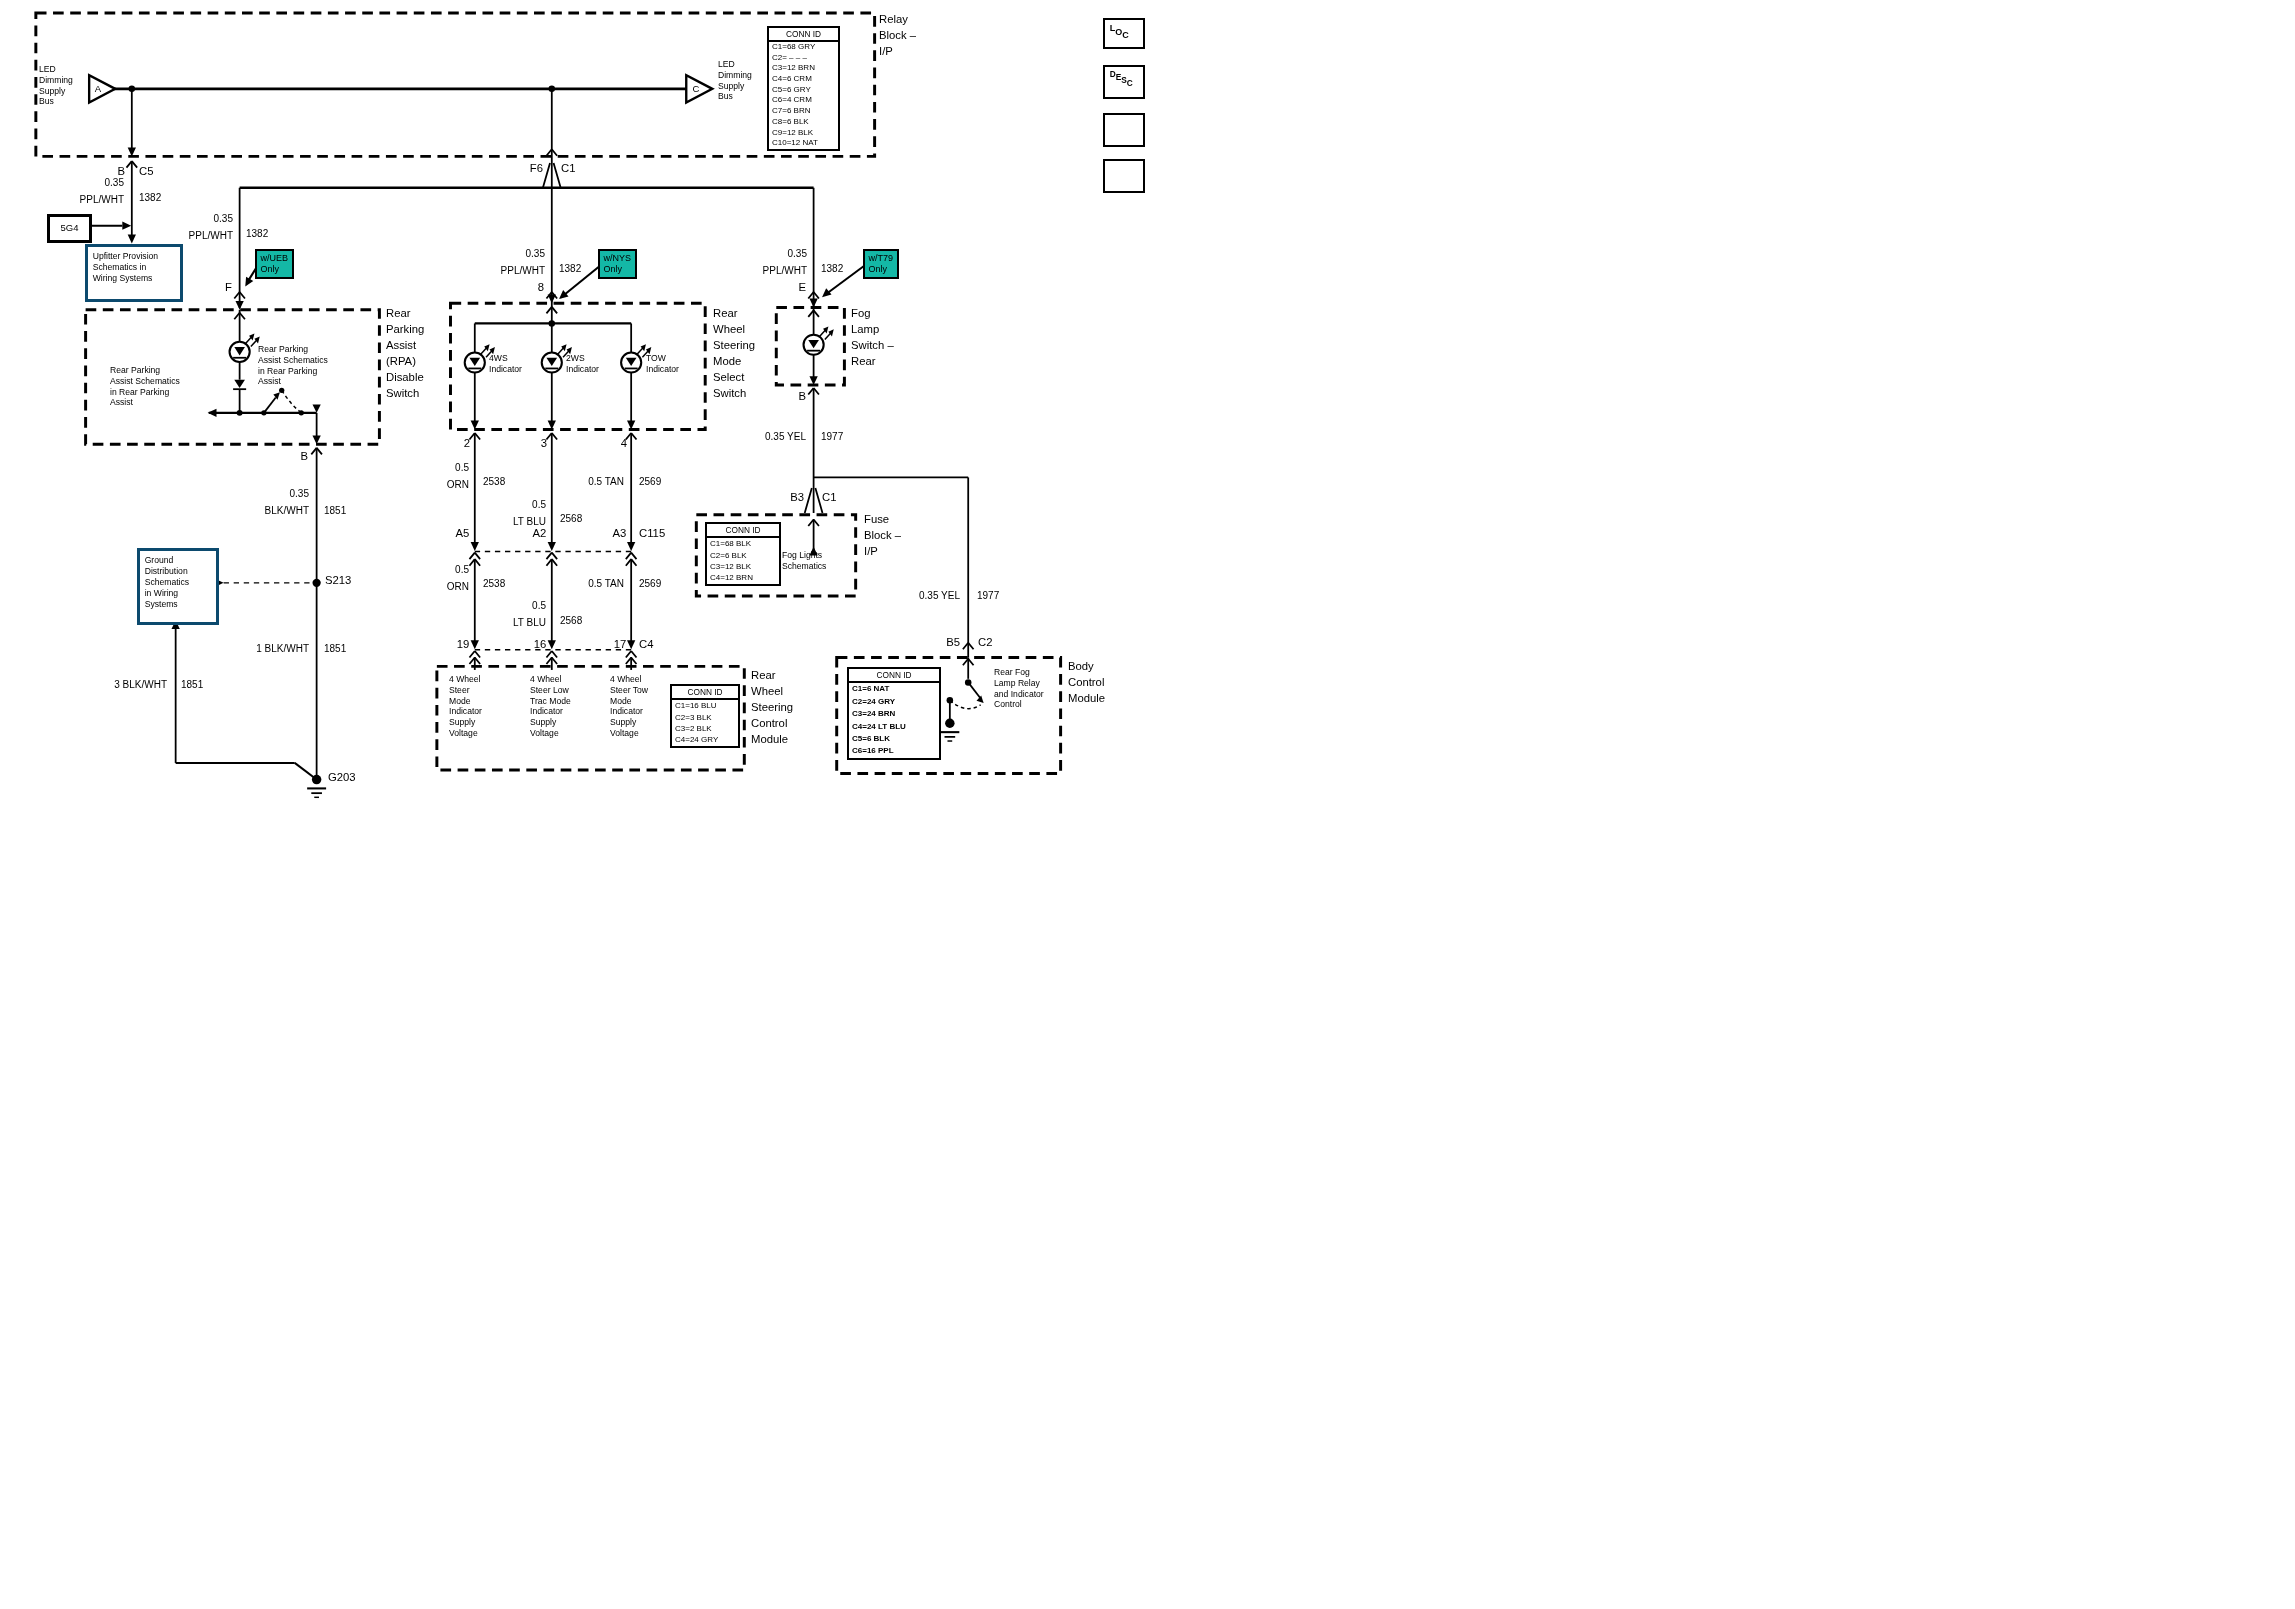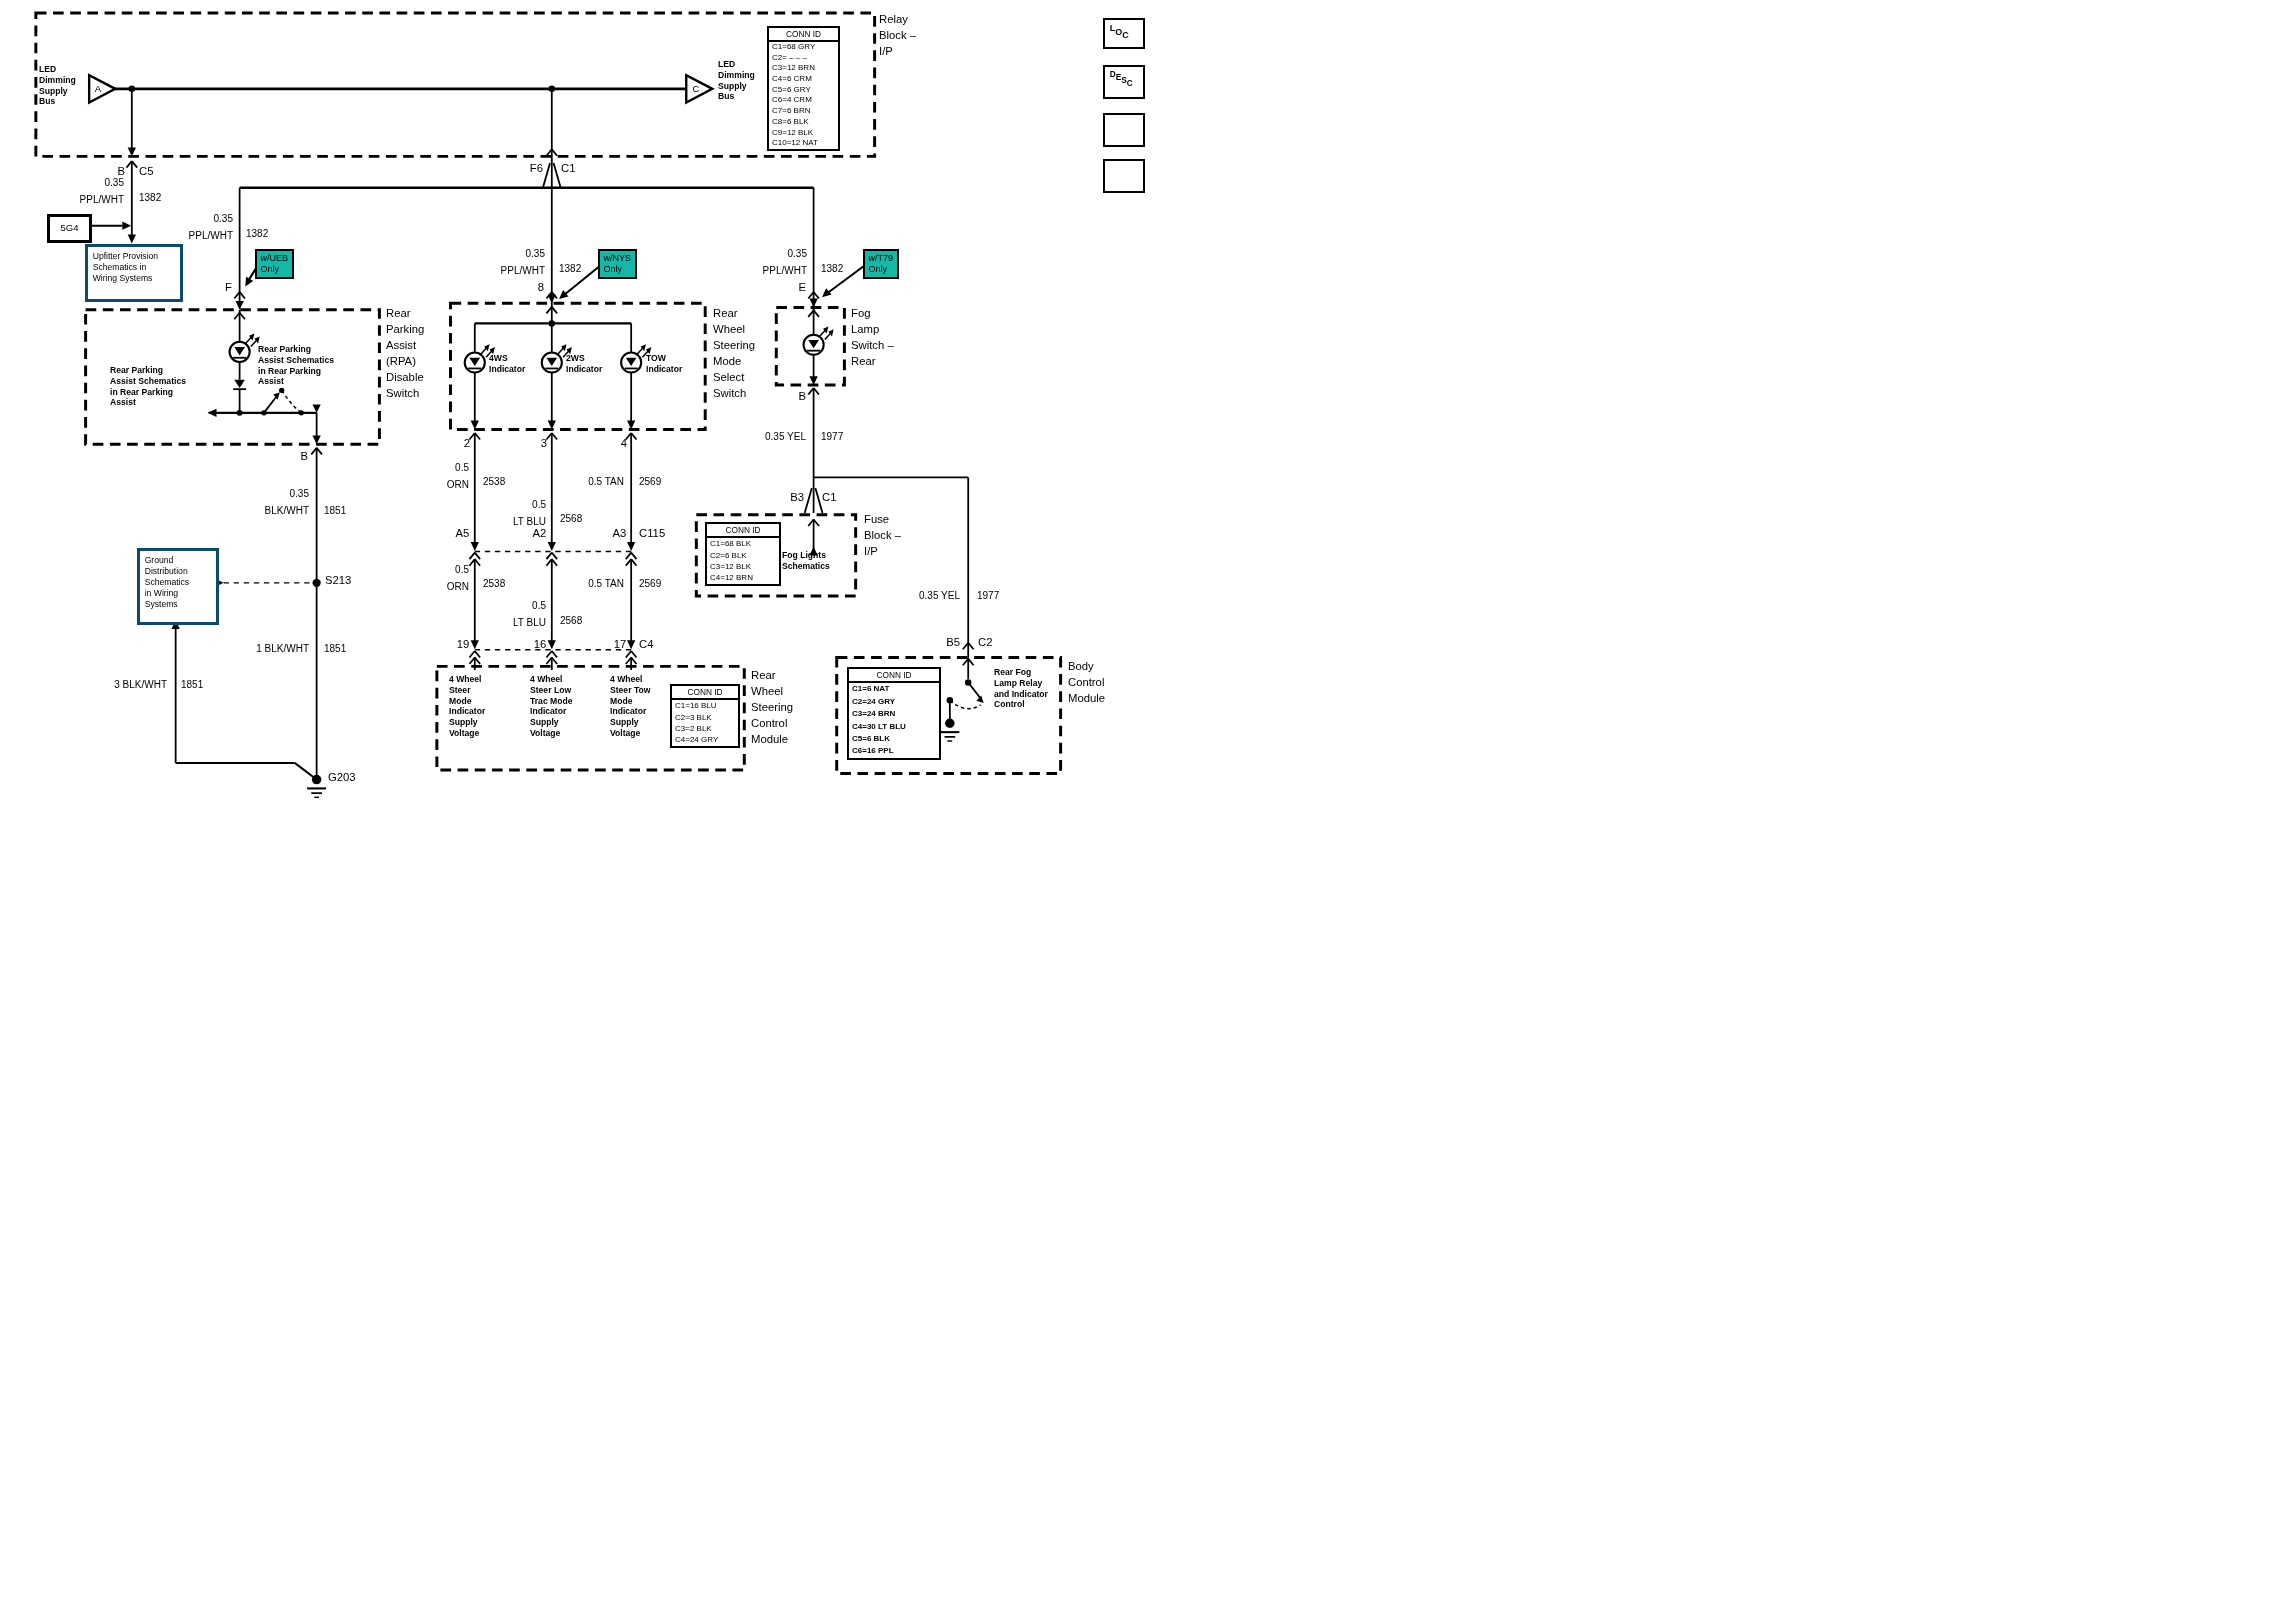--- a/index.html
+++ b/index.html
@@ -1,20 +1,20 @@
 <!DOCTYPE html>
 <html style="font-size:9.5px"><head>
 <meta charset="utf-8">
 <style>
   html,body{margin:0;padding:0;background:#fff;}
   #stage{position:relative;width:1148px;height:805px;background:#fff;overflow:hidden;
          font-family:"Liberation Sans",sans-serif;color:#000;}
   #wires{position:absolute;left:0;top:0;}
   .lbl{position:absolute;white-space:pre-line;color:#000;line-height:1.18;}
-  .s14{font-size:8.6px;line-height:1.26;font-weight:bold;}
+  .s14{font-size:8.6px;line-height:1.26;}
   .gau{font-size:10px;line-height:1.68;}
   .n17{font-size:10px;}
   .pin{font-size:11.3px;}
   .mod{font-size:11.3px;line-height:1.42;}
   .r{text-align:right;}
   .ctr{text-align:center;}
   .tag{position:absolute;border:2.4px solid #000;background:#14b8a6;font-size:9px;line-height:1.25;
        padding:1.8px 3.6px;white-space:pre-line;}
   .conn{position:absolute;border:2.4px solid #000;background:#fff;}
   .conn .t{font-size:8.3px;text-align:center;padding:1.2px 1.8px;border-bottom:2.4px solid #000;font-weight:normal;}
@@ -462,21 +462,21 @@
   <div class="lbl pin r" style="left:926px;top:636px;width:34px;">B5</div>
   <div class="lbl pin" style="left:978px;top:636px;">C2</div>
   <div class="lbl mod" style="left:1068px;top:658px;">Body
 Control
 Module</div>
   <div class="conn lh21" style="left:847px;top:667px;width:90px;">
     <div class="t">CONN ID</div>
     <div class="rw">C1=6 NAT</div>
     <div class="rw">C2=24 GRY</div>
     <div class="rw">C3=24 BRN</div>
-    <div class="rw">C4=30 LT BLU</div>
+    <div class="rw">C4=24 LT BLU</div>
     <div class="rw">C5=6 BLK</div>
     <div class="rw">C6=16 PPL</div>
   </div>
   <div class="lbl s14" style="left:994px;top:667px;">Rear Fog
 Lamp Relay
 and Indicator
 Control</div>
 
 </div>
 

